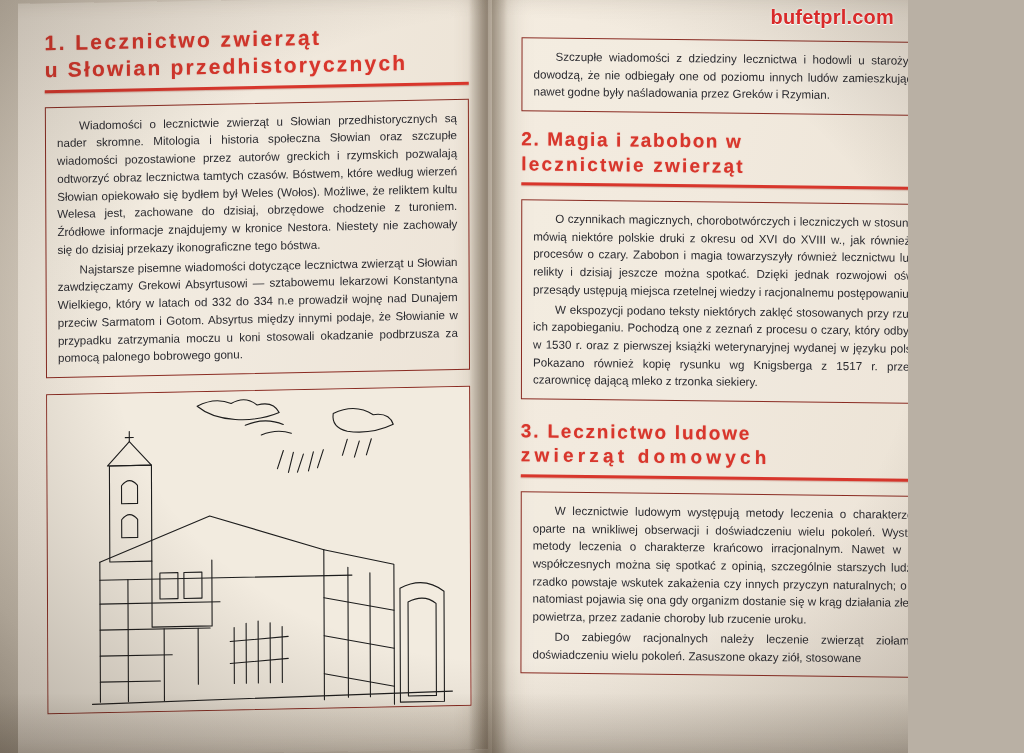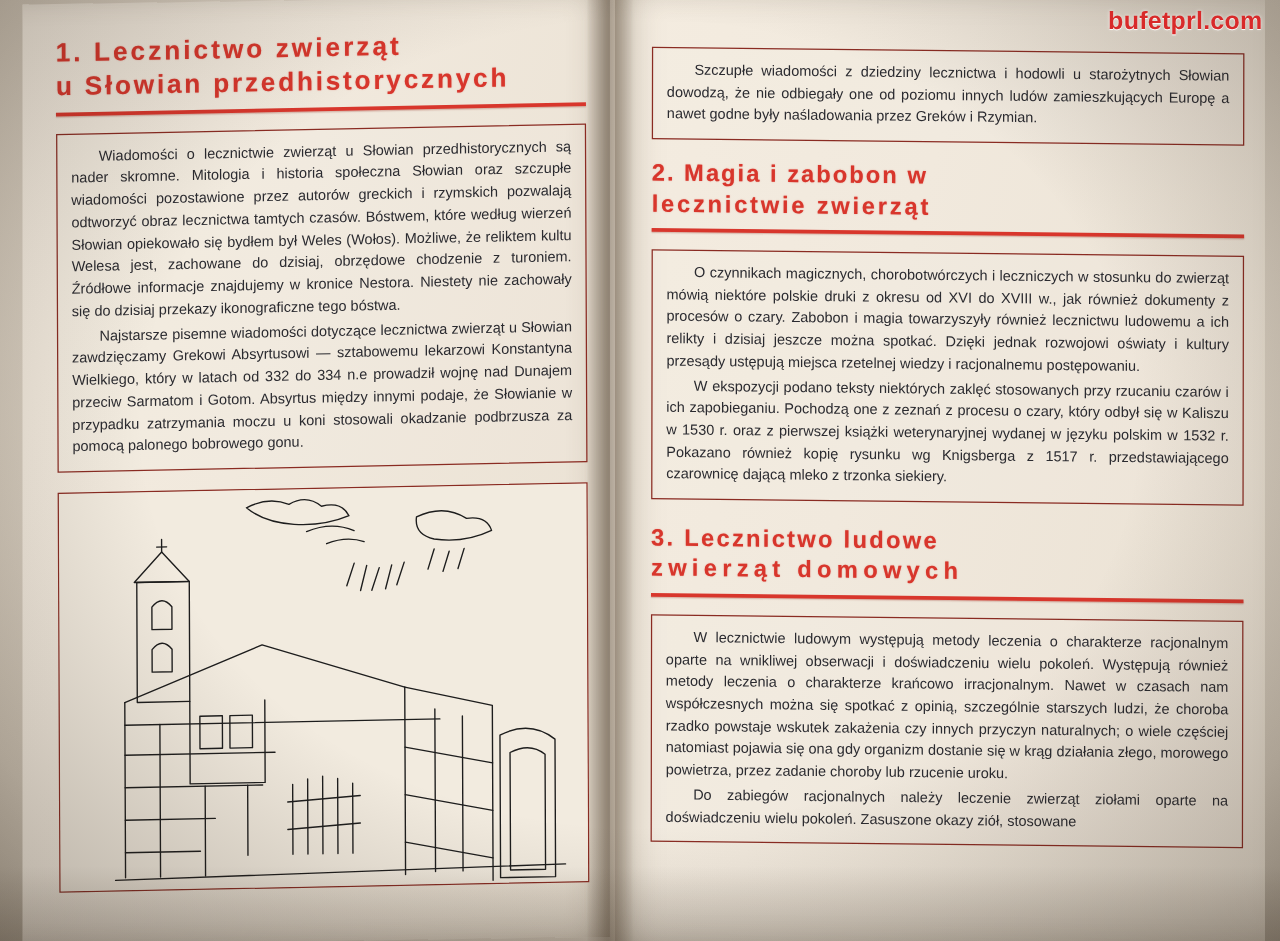--- a/index.html
+++ b/index.html
@@ -2,21 +2,21 @@
 <html><head>
 <meta charset="utf-8">
 <style>
   html,body{margin:0;padding:0;}
   body{
     width:1024px;height:753px;overflow:hidden;
     background:#b9b0a4;
     font-family:"Liberation Sans", sans-serif;
   }
   #page{
-    position:relative;width:1024px;height:753px;
+    position:relative;width:908px;height:753px;
     background:
       radial-gradient(ellipse at 50% 40%, #efe7dc 0%, #e6ddd0 45%, #cdc3b4 85%, #b3a99a 100%);
     overflow:hidden;
     text-decoration:underline;
   }
   
   .leaf{
     position:absolute;
     background:linear-gradient(105deg,#f4ece0 0%,#f1e9dd 40%,#e9e0d2 100%);
   }

